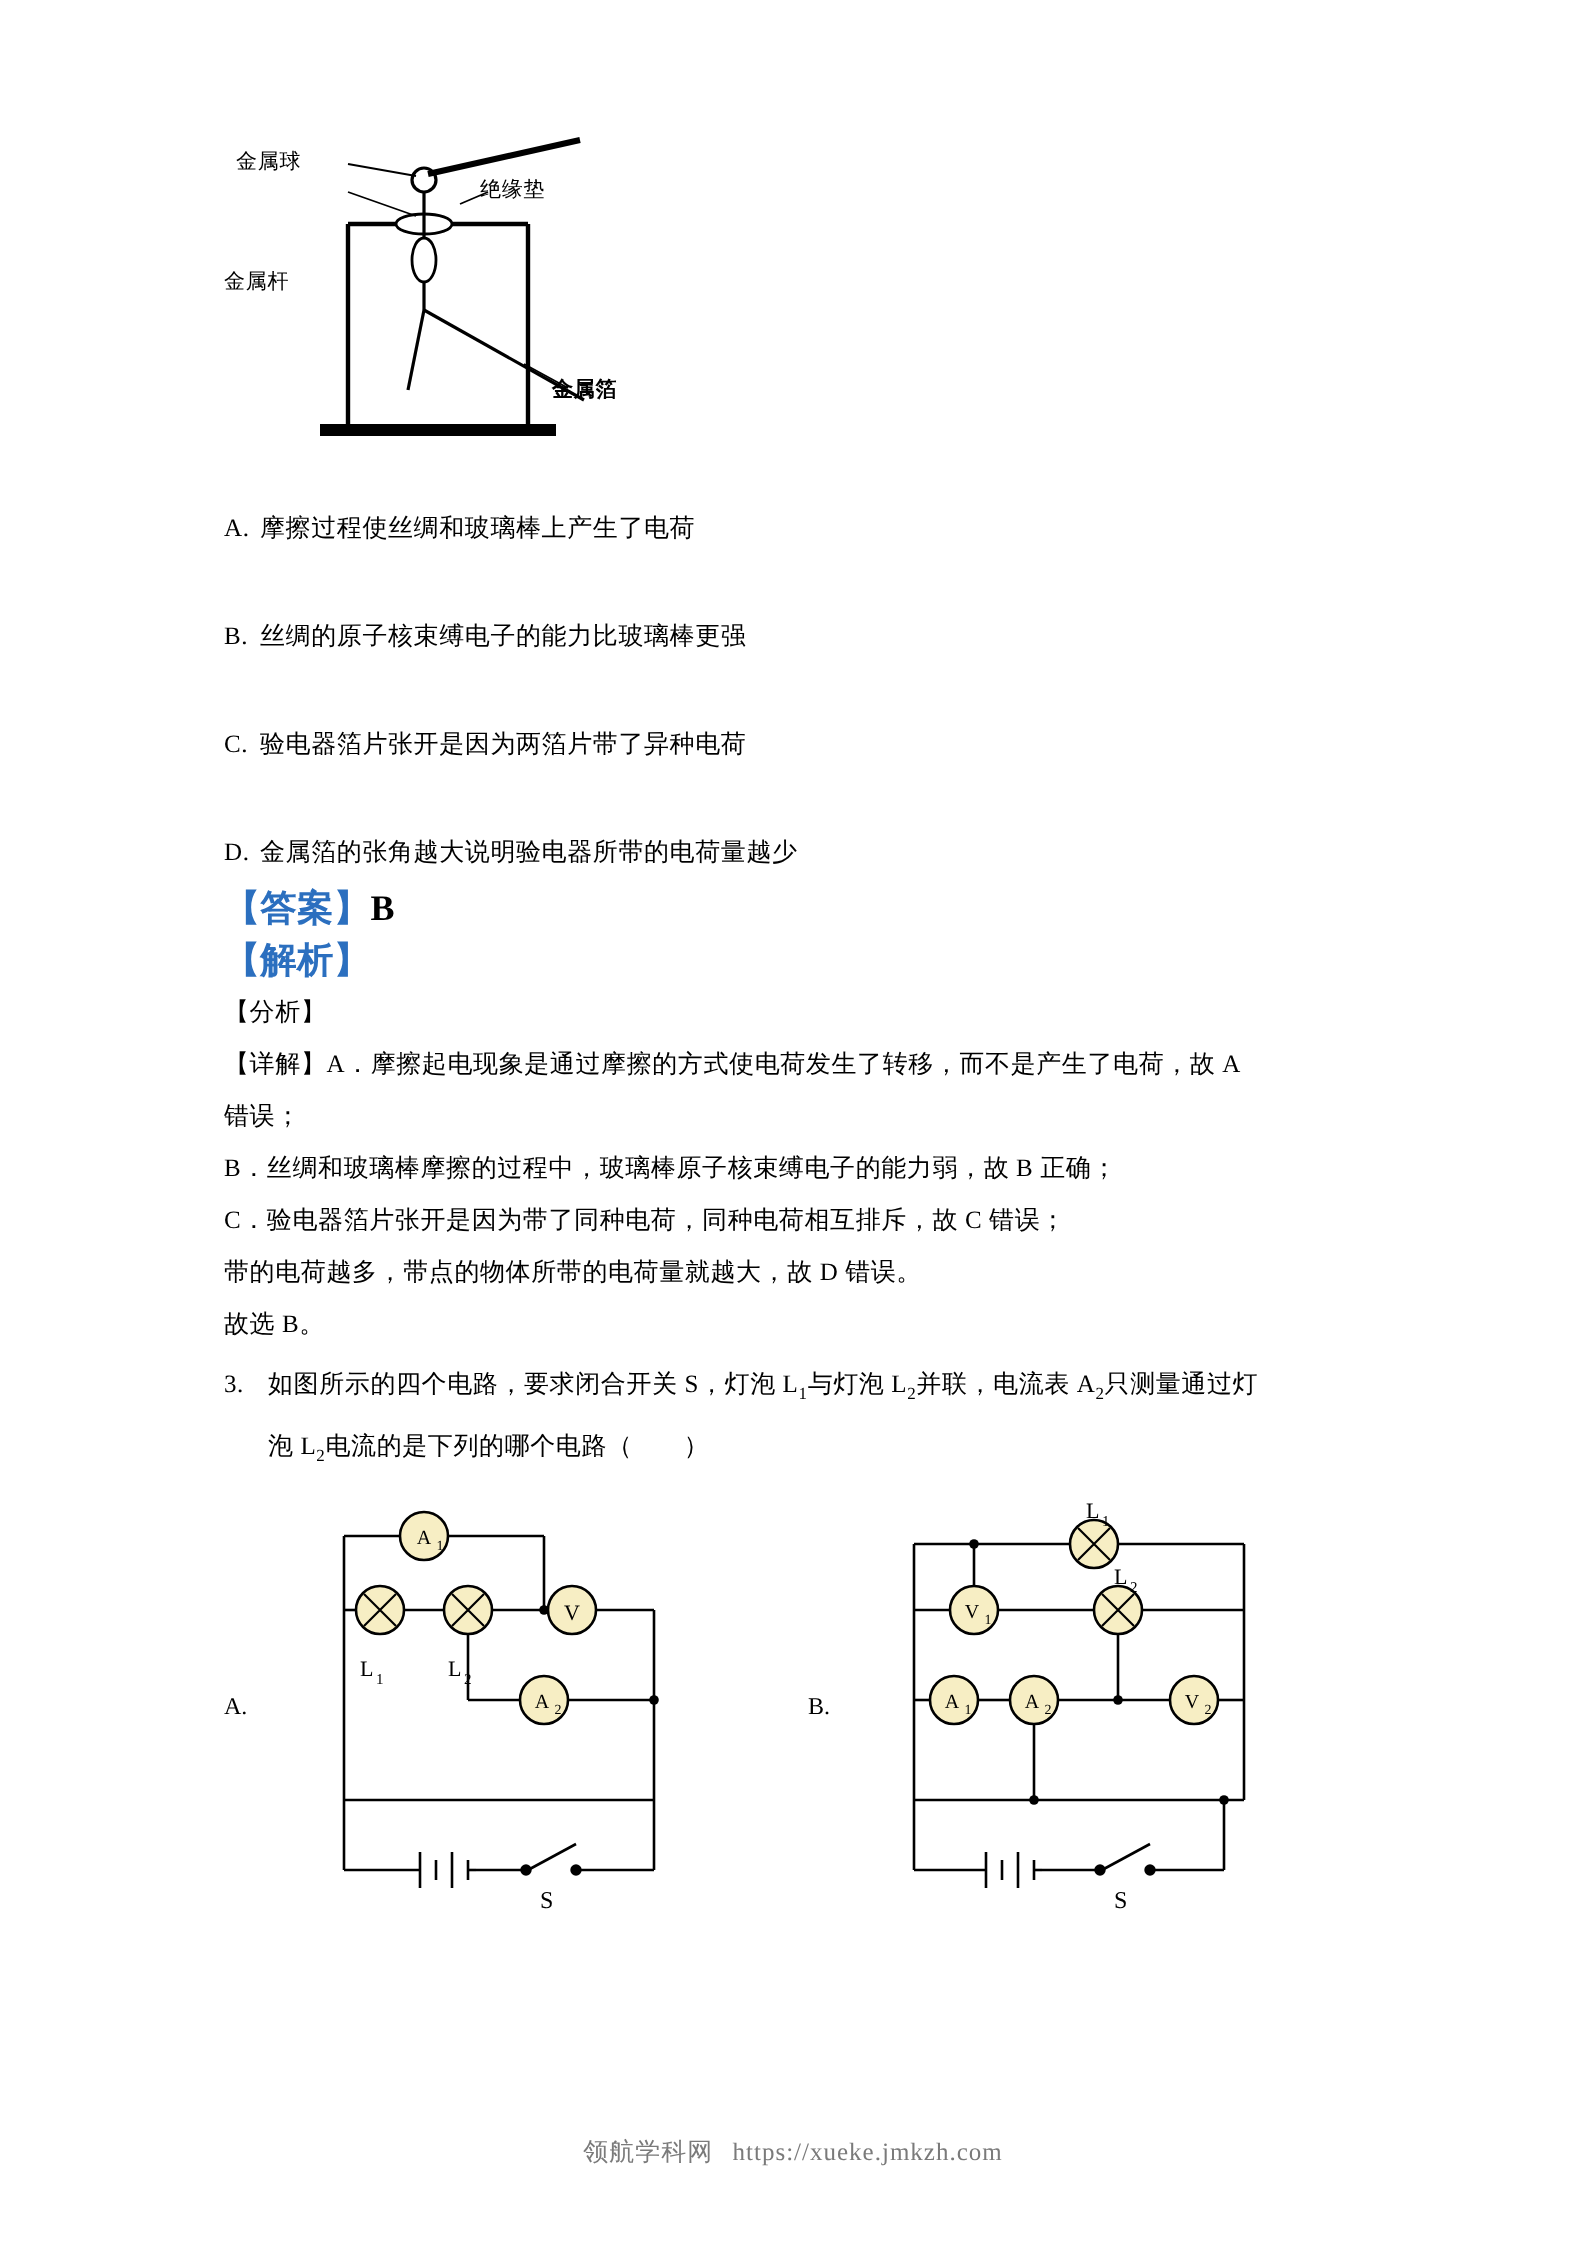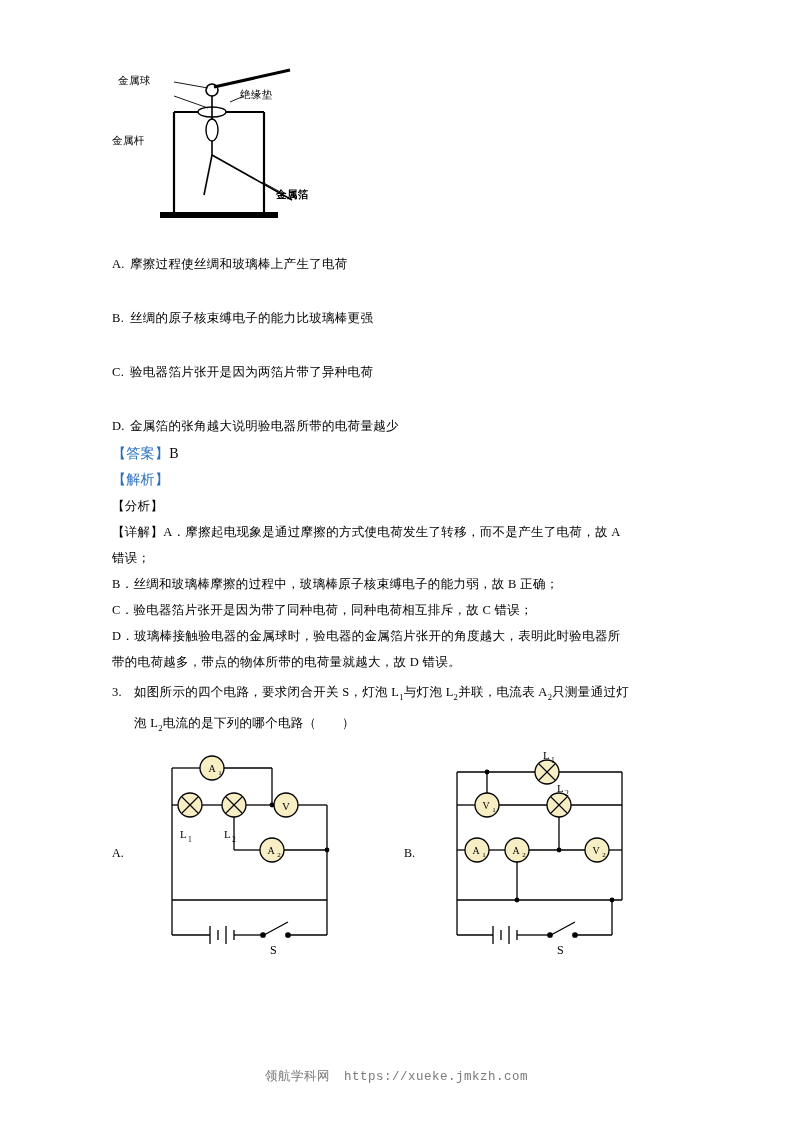--- a/index.html
+++ b/index.html
@@ -48,24 +48,25 @@
   
   .opt {
     font-size: 12.5px;
     line-height: 30px;
     letter-spacing: 0.3px;
     margin-top: 24px;
   }
   .opt .mark { display: inline-block; width: 18px; }
 
   .ans-line {
-    font-size: 14px;
+    font-size: 18px;
     line-height: 26px;
     color: #2b6fbf;
     letter-spacing: 0.3px;
+    font-weight: bold;
   }
   .ans-line .tag { color: #2b6fbf; }
   .ans-line .val { color: #000; }
 
   .para {
     font-size: 12.5px;
     line-height: 26px;
     letter-spacing: 0.3px;
     text-align: justify;
   }
@@ -104,21 +105,21 @@
   
   .footer {
     position: absolute;
     left: 0;
     top: 1068px;
     width: 793px;
     text-align: center;
     font-size: 12.5px;
     color: #7a7a7a;
     letter-spacing: 0.5px;
-    font-family: Liberation Mono, monospace;
+    font-family: Liberation Serif, serif;
   }
 </style>
 </head>
 <body>
 
 <div class="page">
   <div class="content">
 
     <div class="fig-electroscope">
       <svg width="300" height="165" viewBox="0 0 300 165">
@@ -176,22 +177,22 @@
       <span class="tag">【解析】</span>
     </div>
     <div class="para">
       <span>【分析】</span>
     </div>
 
     <div class="para">【详解】A．摩擦起电现象是通过摩擦的方式使电荷发生了转移，而不是产生了电荷，故 A</div>
     <div class="para">错误；</div>
     <div class="para">B．丝绸和玻璃棒摩擦的过程中，玻璃棒原子核束缚电子的能力弱，故 B 正确；</div>
     <div class="para">C．验电器箔片张开是因为带了同种电荷，同种电荷相互排斥，故 C 错误；</div>
-    <div class="para">D．玻璃棒接触验电器的金属球时，验电器的金属箔片张开的角度越大，表明此时验电器所</div>
     <div class="para">带的电荷越多，带点的物体所带的电荷量就越大，故 D 错误。</div>
+    <div class="para">故选 B。</div>
 
     <div class="q3">
       <span class="num">3.</span>
       <span>如图所示的四个电路，要求闭合开关 S，灯泡 L</span><sub>1</sub><span>与灯泡 L</span><sub>2</sub><span>并联，电流表 A</span><sub>2</sub><span>只测量通过灯</span>
     </div>
     <div class="q3" style="padding-left:22px; margin-top:0;">
       <span>泡 L</span><sub>2</sub><span>电流的是下列的哪个电路（　　）</span>
     </div>
 
     <div class="circuits">

